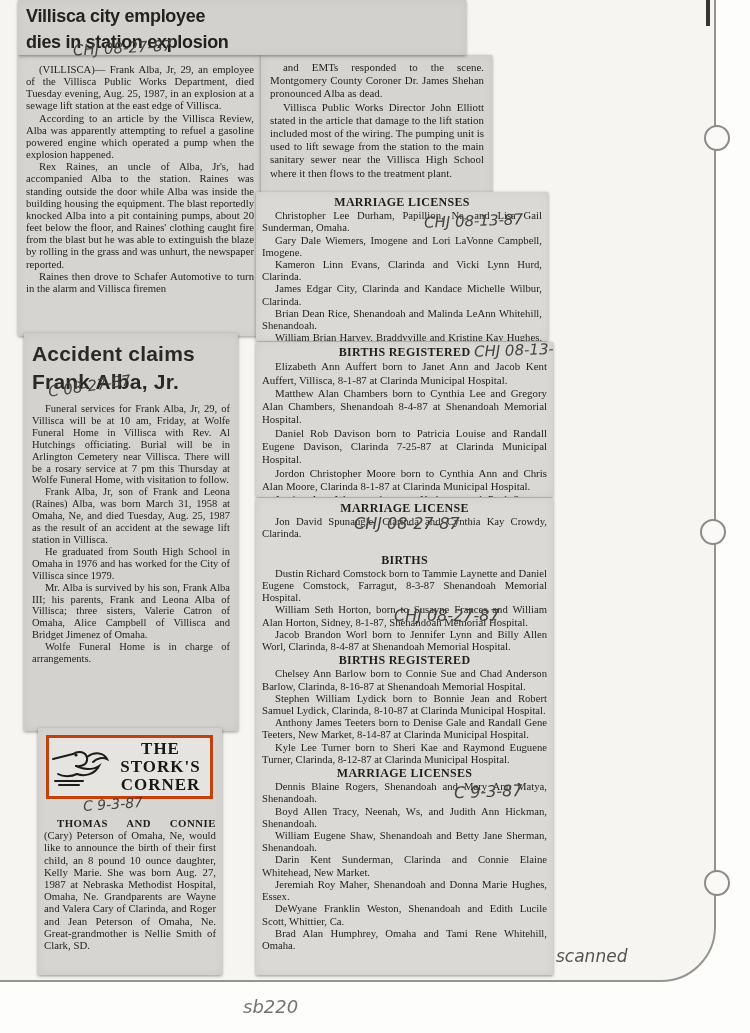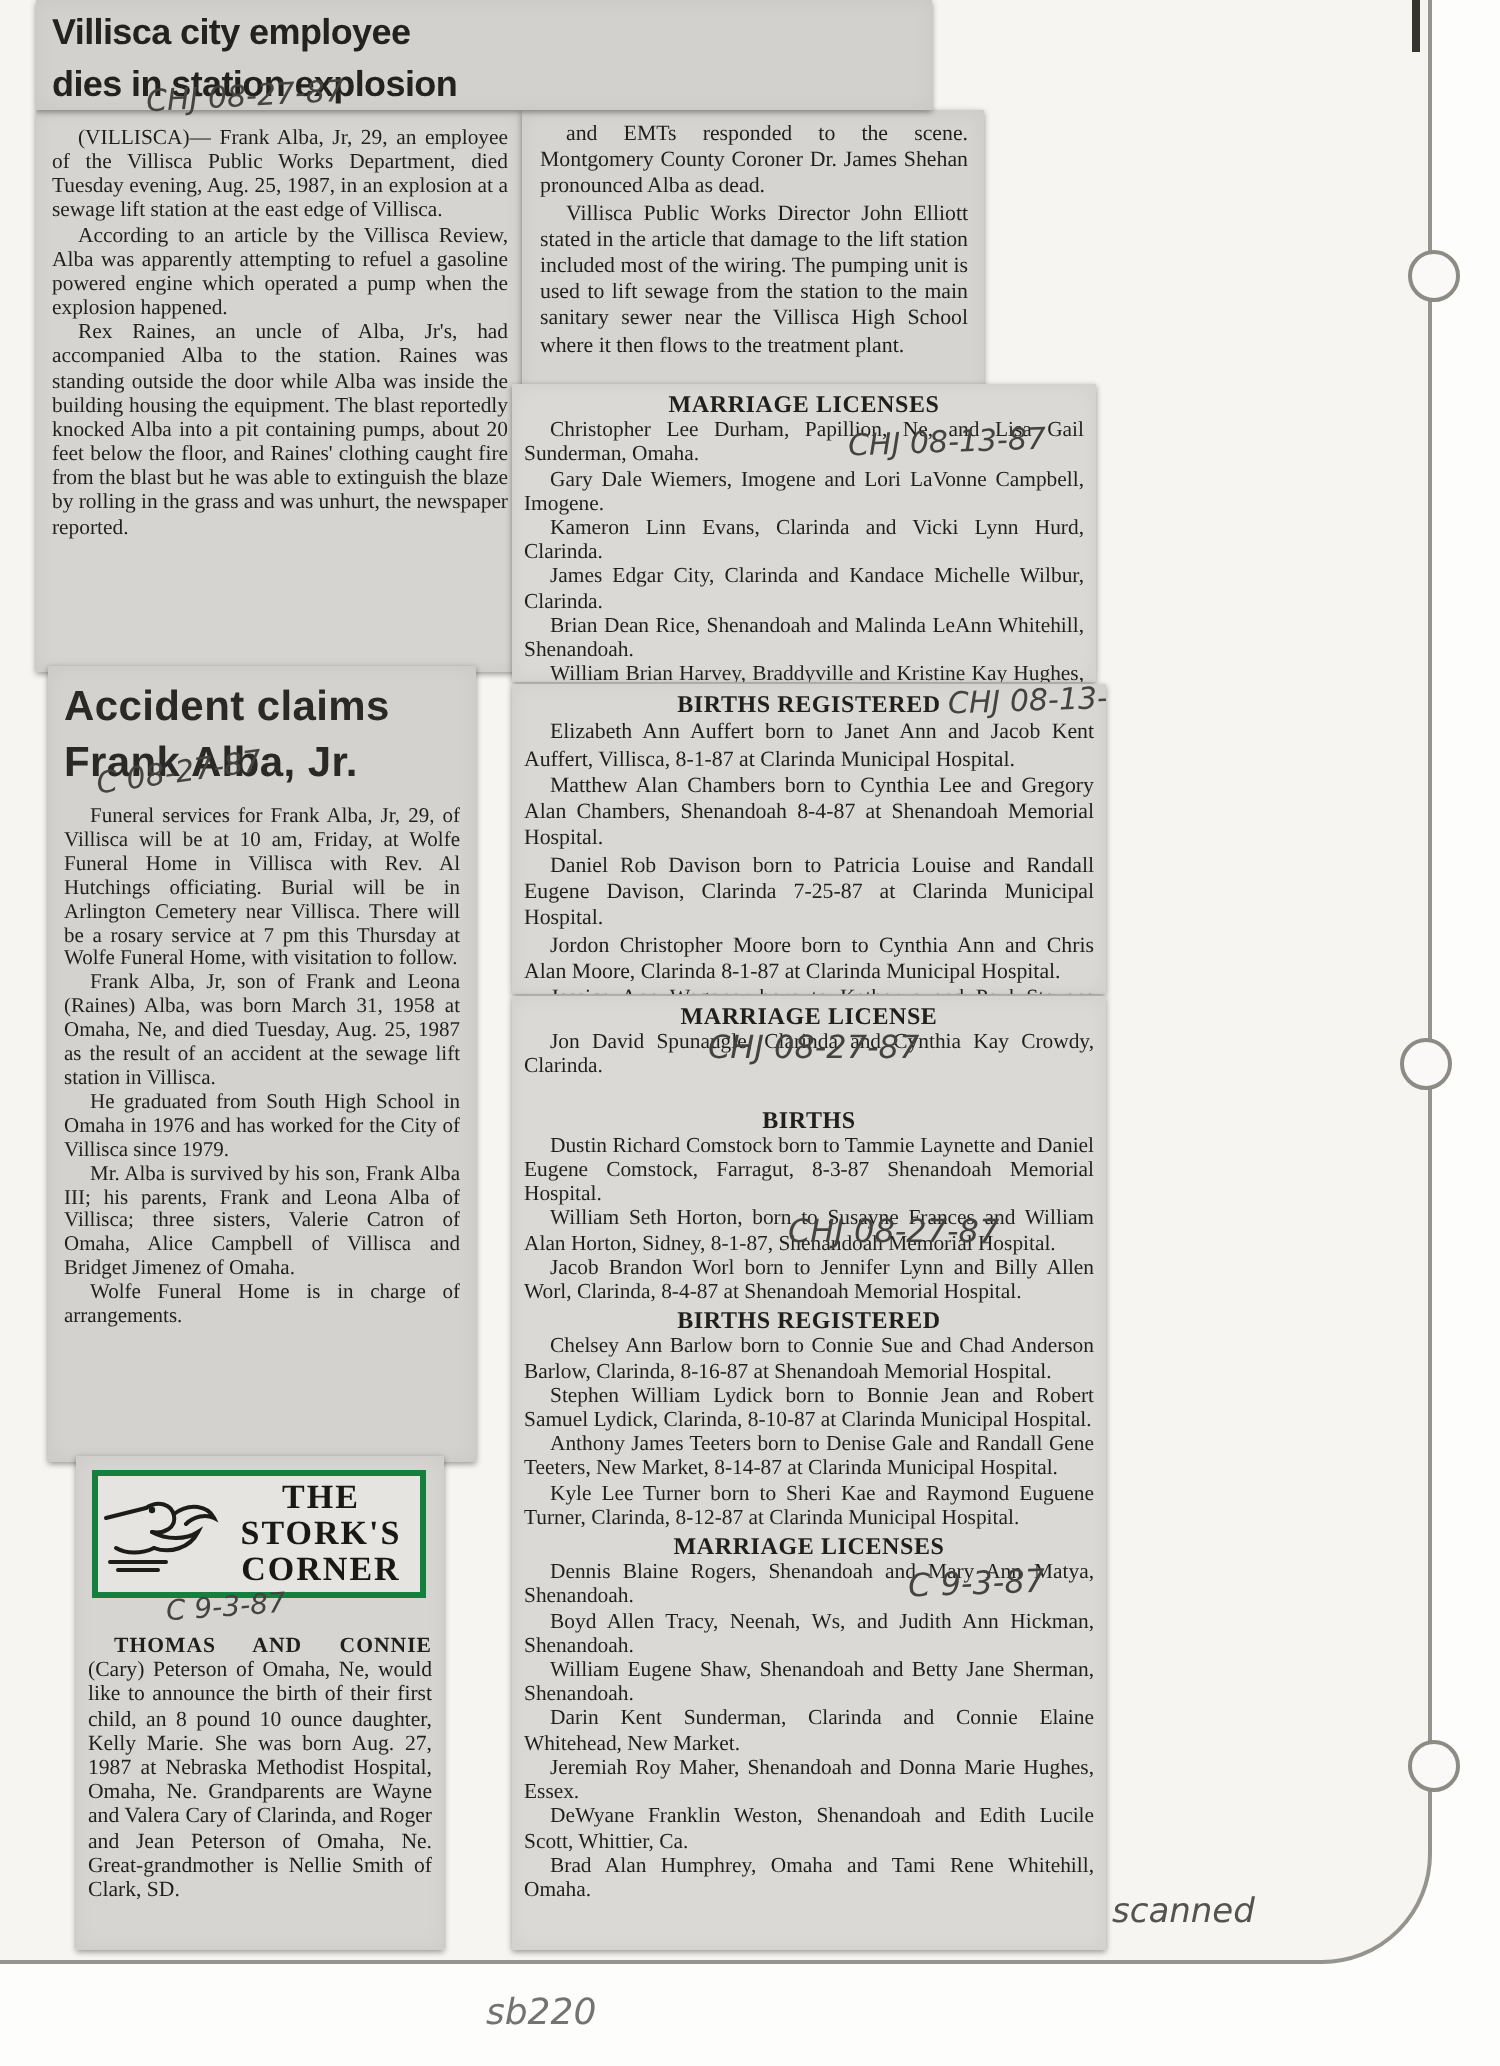--- a/index.html
+++ b/index.html
@@ -34,21 +34,21 @@
   }
   .bighead{
     font-family:"Liberation Sans", sans-serif;font-weight:bold;color:#232220;
     font-size:18px;line-height:26px;letter-spacing:-.3px;margin:0;padding:3px 0 0 8px;
   }
   .obithead{
     font-family:"Liberation Sans", sans-serif;font-weight:bold;color:#2a2927;
     font-size:21px;line-height:28px;margin:0 0 7px 0;letter-spacing:.2px;
   }
   .logo-box{
-    margin:2px 3px 0 2px;height:58px;border:3px solid #15803d;background:#e6e4e0;
+    margin:2px 3px 0 2px;height:58px;border:3px solid #c2410c;background:#e6e4e0;
     display:flex;align-items:center;
   }
   .logo-text{
     flex:1;text-align:center;font-family:"Liberation Serif", serif;font-weight:bold;
     font-size:17px;line-height:18px;letter-spacing:1px;color:#181816;
   }
   .lead-bold{font-weight:bold;letter-spacing:.5px;}
 </style>
 </head>
 <body>
@@ -64,20 +64,21 @@
     <span>Villisca city employee</span><br>
     <span>dies in station explosion</span>
   </h1>
   <span class="hand" style="left:55px;top:39px;font-size:15px;transform:rotate(-3deg);">CHJ 08-27-87</span>
 </div>
 
 <div class="clip news" style="left:18px;top:55px;width:243px;height:281px;background:#d6d4d0;padding:8px 7px 0 8px;box-sizing:border-box;font-size:10.7px;line-height:12.15px;">
   <p>(VILLISCA)— Frank Alba, Jr, 29, an employee of the Villisca Public Works Department, died Tuesday evening, Aug. 25, 1987, in an explosion at a sewage lift station at the east edge of Villisca.</p>
   <p>According to an article by the Villisca Review, Alba was apparently attempting to refuel a gasoline powered engine which operated a pump when the explosion happened.</p>
   <p>Rex Raines, an uncle of Alba, Jr's, had accompanied Alba to the station. Raines was standing outside the door while Alba was inside the building housing the equipment. The blast reportedly knocked Alba into a pit containing pumps, about 20 feet below the floor, and Raines' clothing caught fire from the blast but he was able to extinguish the blaze by rolling in the grass and was unhurt, the newspaper reported.</p>
+  <p>Raines then drove to Schafer Automotive to turn in the alarm and Villisca firemen</p>
 </div>
 
 <div class="clip news" style="left:261px;top:55px;width:231px;height:176px;background:#d6d4d0;padding:6px 8px 0 9px;box-sizing:border-box;font-size:10.9px;line-height:13.2px;">
   <p>and EMTs responded to the scene. Montgomery County Coroner Dr. James Shehan pronounced Alba as dead.</p>
   <p>Villisca Public Works Director John Elliott stated in the article that damage to the lift station included most of the wiring. The pumping unit is used to lift sewage from the station to the main sanitary sewer near the Villisca High School where it then flows to the treatment plant.</p>
 </div>
 
 <div class="clip news" style="left:256px;top:192px;width:292px;height:149px;background:#dbd9d5;padding:2px 6px 0 6px;box-sizing:border-box;font-size:10.7px;line-height:12.2px;">
   <div class="sechead">MARRIAGE LICENSES</div>
   <p>Christopher Lee Durham, Papillion, Ne, and Lisa Gail Sunderman, Omaha.</p>

